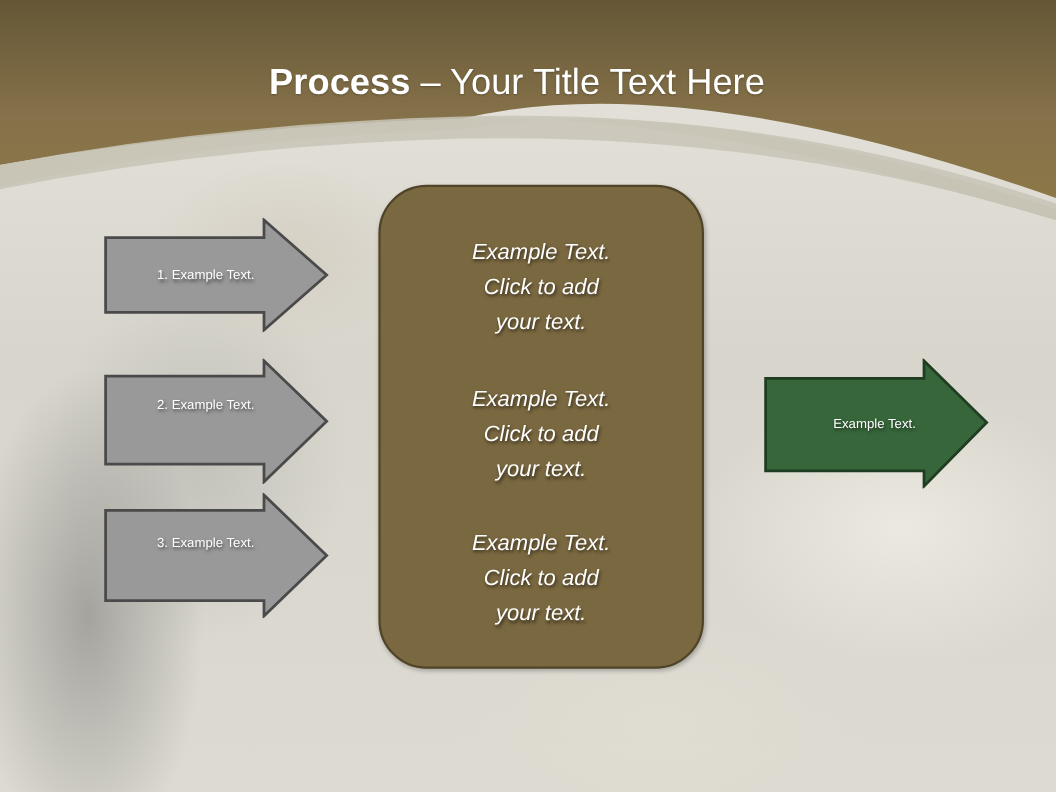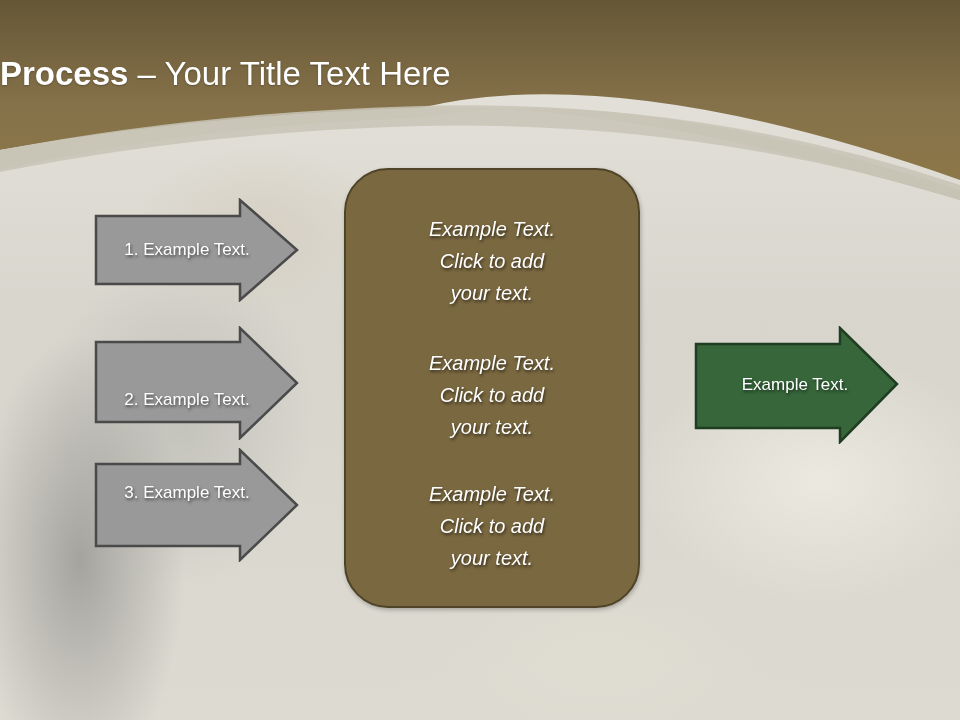--- a/index.html
+++ b/index.html
@@ -14,29 +14,29 @@
       background:
         radial-gradient(ellipse 180px 120px at 260px 230px, rgba(210,200,185,0.55), rgba(210,200,185,0) 70%),
         radial-gradient(ellipse 140px 300px at 80px 560px, rgba(120,120,118,0.55), rgba(120,120,118,0) 75%),
         radial-gradient(ellipse 180px 220px at 180px 420px, rgba(170,170,165,0.45), rgba(170,170,165,0) 75%),
         radial-gradient(ellipse 260px 180px at 820px 480px, rgba(240,238,228,0.8), rgba(240,238,228,0) 70%),
         radial-gradient(ellipse 300px 160px at 600px 660px, rgba(225,222,210,0.7), rgba(225,222,210,0) 70%),
         linear-gradient(180deg, #e6e4dc 0%, #d7d5cc 45%, #dcdad1 100%);
     }
     .header-band { position: absolute; left: 0; top: 0; width: 960px; height: 260px; }
     .title {
-      position: absolute; left: 0; top: 50px; width: 940px; text-align: left;
+      position: absolute; left: 0; top: 50px; width: 940px; text-align: center;
       color: #ffffff; font-size: 33px; line-height: 48px;
       font-family: "Liberation Sans", sans-serif;
       text-shadow: 0 1px 2px rgba(0,0,0,0.25);
     }
     .title .bold { font-weight: bold; }
     .shape { position: absolute; }
     .arrow-label {
-      position: absolute; color: #ffffff; font-size: 17px;
+      position: absolute; color: #ffffff; font-size: 12px;
       font-family: "Liberation Sans", sans-serif;
       text-shadow: 1px 2px 3px rgba(0,0,0,0.55);
       display: flex; align-items: center; justify-content: center;
       white-space: nowrap;
     }
     .center-box {
       position: absolute; left: 344px; top: 168px; width: 296px; height: 440px;
       background: #7a6840; border: 2px solid #4f4328; border-radius: 44px;
       box-sizing: border-box;
       box-shadow: 1px 2px 4px rgba(0,0,0,0.25);
@@ -80,21 +80,21 @@
   </div>
 
   <svg class="shape" style="left:94px;top:198px" width="206" height="104" viewBox="0 0 206 104">
     <polygon points="2,18 146,18 146,2 203,52 146,102 146,86 2,86" fill="#999999" stroke="#4a4a4a" stroke-width="2.5"></polygon>
   </svg>
   <div class="arrow-label" style="left:96px;top:216px;width:182px;height:68px">1. Example Text.</div>
 
   <svg class="shape" style="left:94px;top:326px" width="206" height="114" viewBox="0 0 206 114">
     <polygon points="2,16 146,16 146,2 203,57 146,112 146,96 2,96" fill="#999999" stroke="#4a4a4a" stroke-width="2.5"></polygon>
   </svg>
-  <div class="arrow-label" style="left:96px;top:360px;width:182px;height:80px">2. Example Text.</div>
+  <div class="arrow-label" style="left:96px;top:328px;width:182px;height:80px">2. Example Text.</div>
 
   <svg class="shape" style="left:94px;top:448px" width="206" height="114" viewBox="0 0 206 114">
     <polygon points="2,16 146,16 146,2 203,57 146,112 146,98 2,98" fill="#999999" stroke="#4a4a4a" stroke-width="2.5"></polygon>
   </svg>
   <div class="arrow-label" style="left:96px;top:452px;width:182px;height:82px">3. Example Text.</div>
 
   <div class="center-box"></div>
   <div class="center-text" style="top:213px">Example Text.
 Click  to add
 your text.</div>

